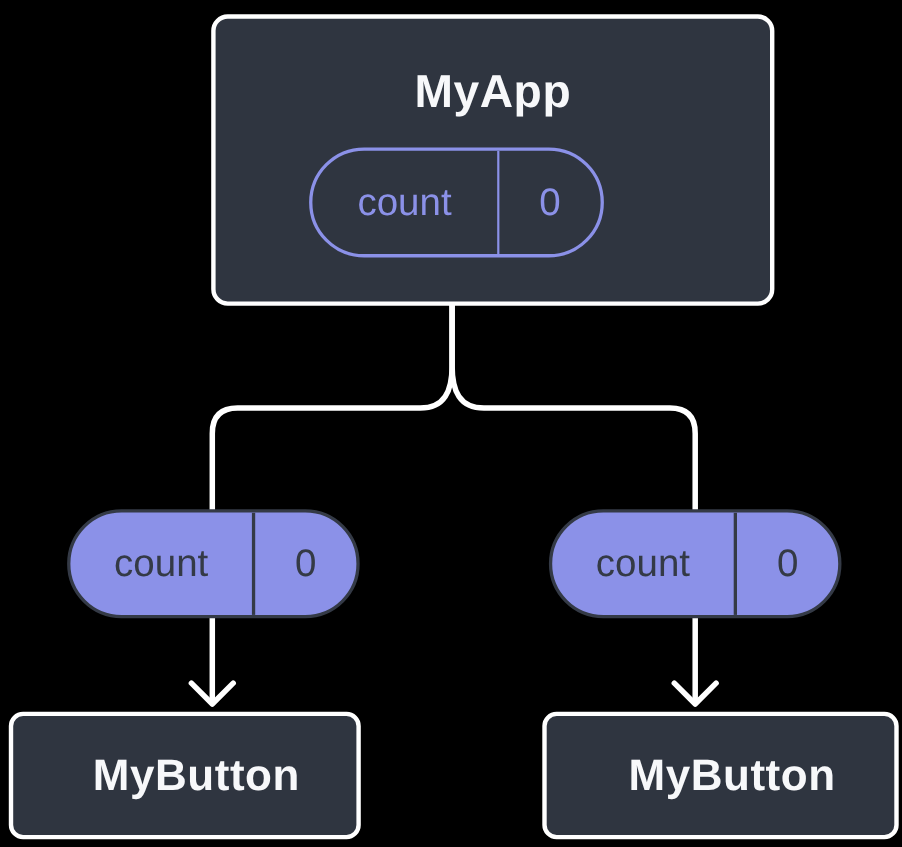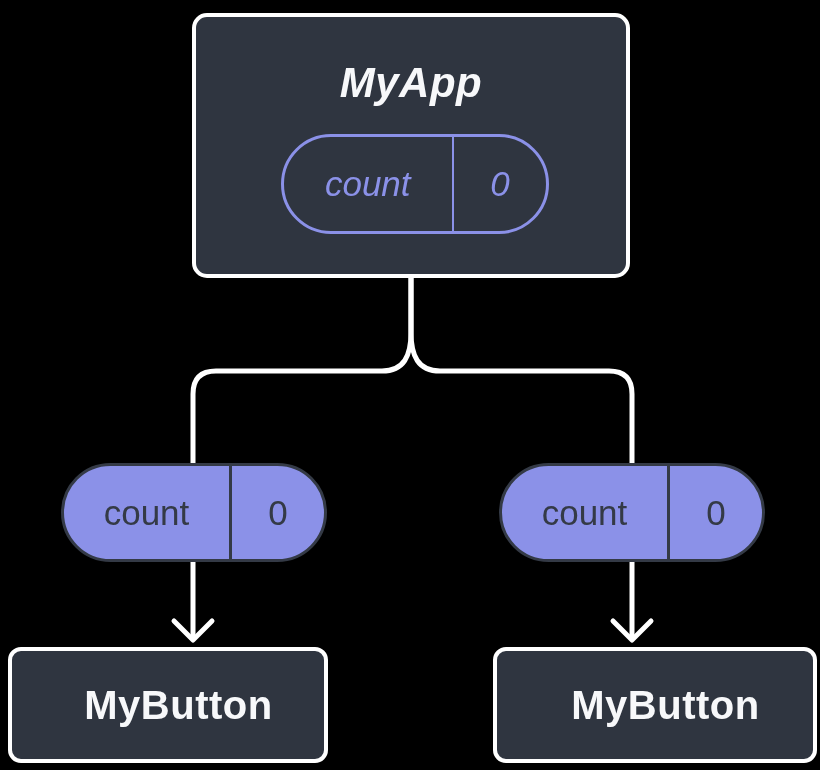--- a/index.html
+++ b/index.html
@@ -38,21 +38,21 @@
 
   .node {
     position: absolute;
     background: var(--card-dark);
     border: 4px solid var(--line-white);
     border-radius: 15px;
     z-index: 2;
   }
   .node-root {
     left: 192px; top: 13px;
-    width: 438px; height: 265px; font-style: italic;
+    width: 512px; height: 265px;
   }
   .node-title {
     text-align: center;
     margin-top: 42px;
     font-size: 42px;
     font-weight: 700;
     letter-spacing: 0.5px;
     color: var(--text-light);
   }
   .node-leaf {

